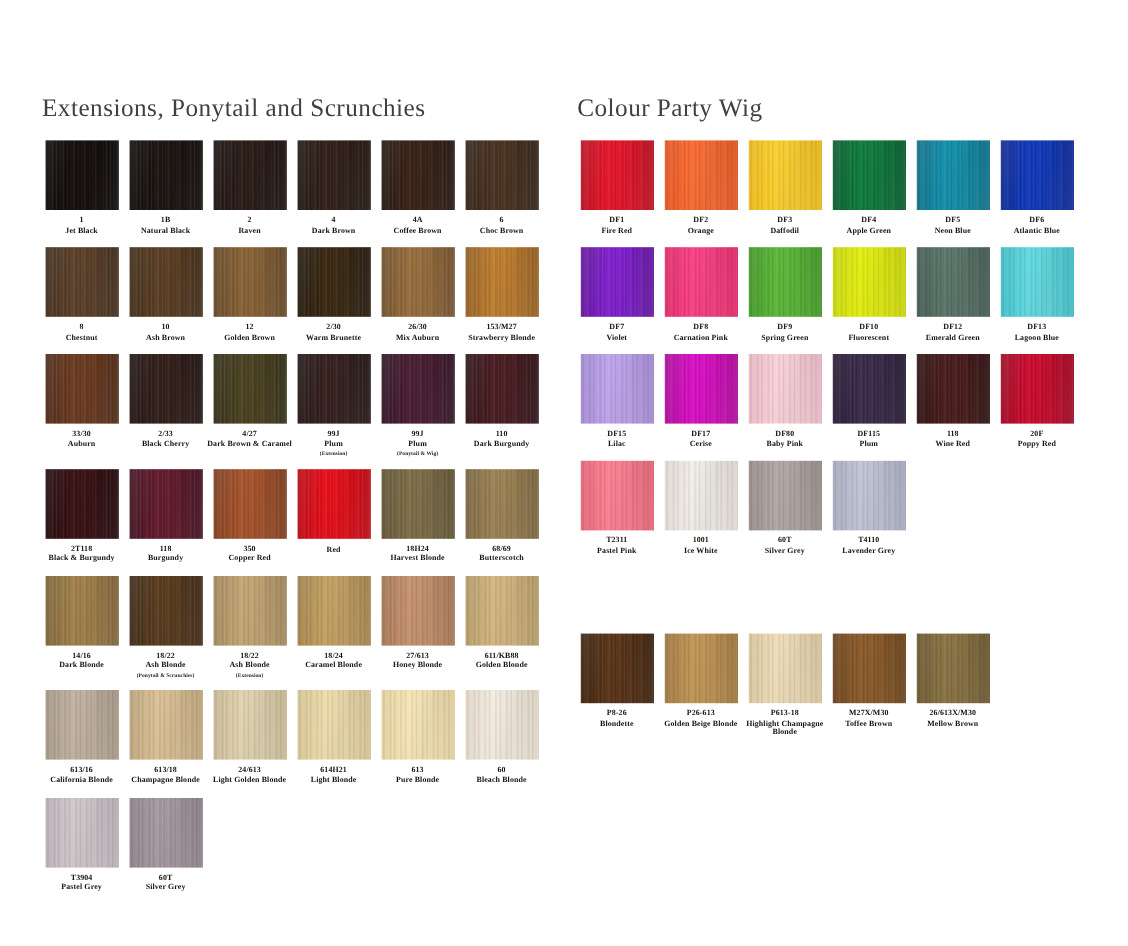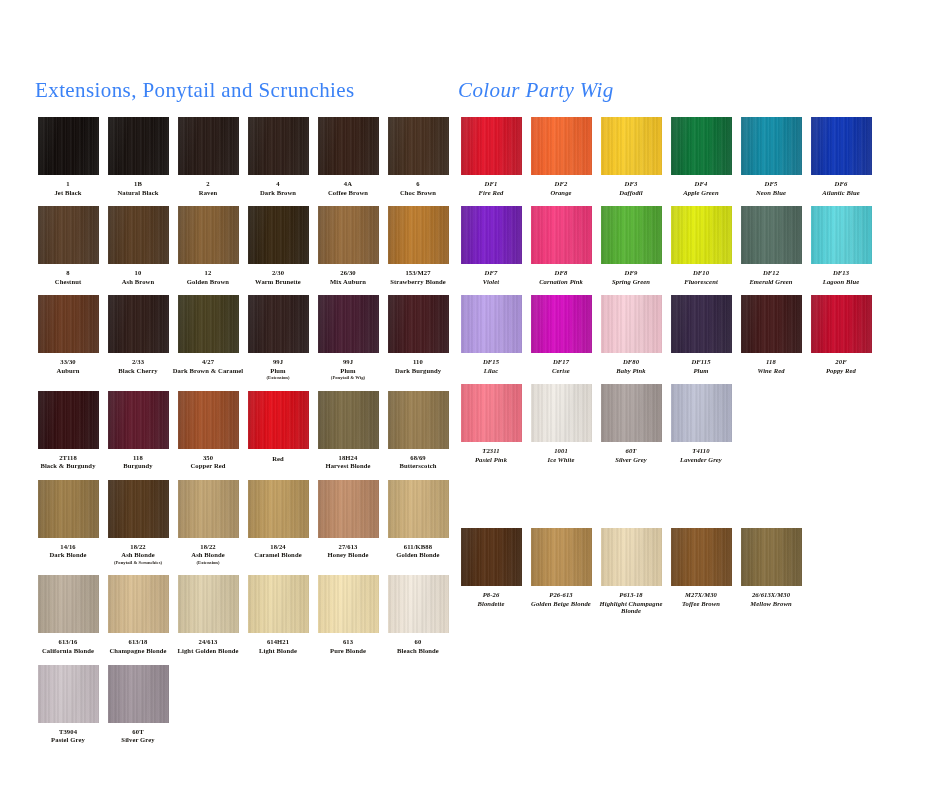--- a/index.html
+++ b/index.html
@@ -8,27 +8,27 @@
     width:940px;height:788px;
     background:#ffffff;
     font-family:"Liberation Serif", serif;
     color:#1a1a1a;
     overflow:hidden;
   }
   .page{position:relative;width:940px;height:788px;}
 
   .column{position:absolute;top:0;}
   .col-left{left:33px;width:420px;}
-  .col-right{left:456px;width:420px;font-style:italic;}
+  .col-right{left:479px;width:420px;}
 
   .section-title{
     font-family:"Liberation Serif", serif;
     font-size:21px;
     font-weight:400;
-    color:#3b82f6;
+    color:#404040;
     letter-spacing:0.4px;
     margin:0 0 14px 2px;
     white-space:nowrap;
   }
 
   .grid{
     display:flex;
     flex-wrap:wrap;
     width:420px;
   }

